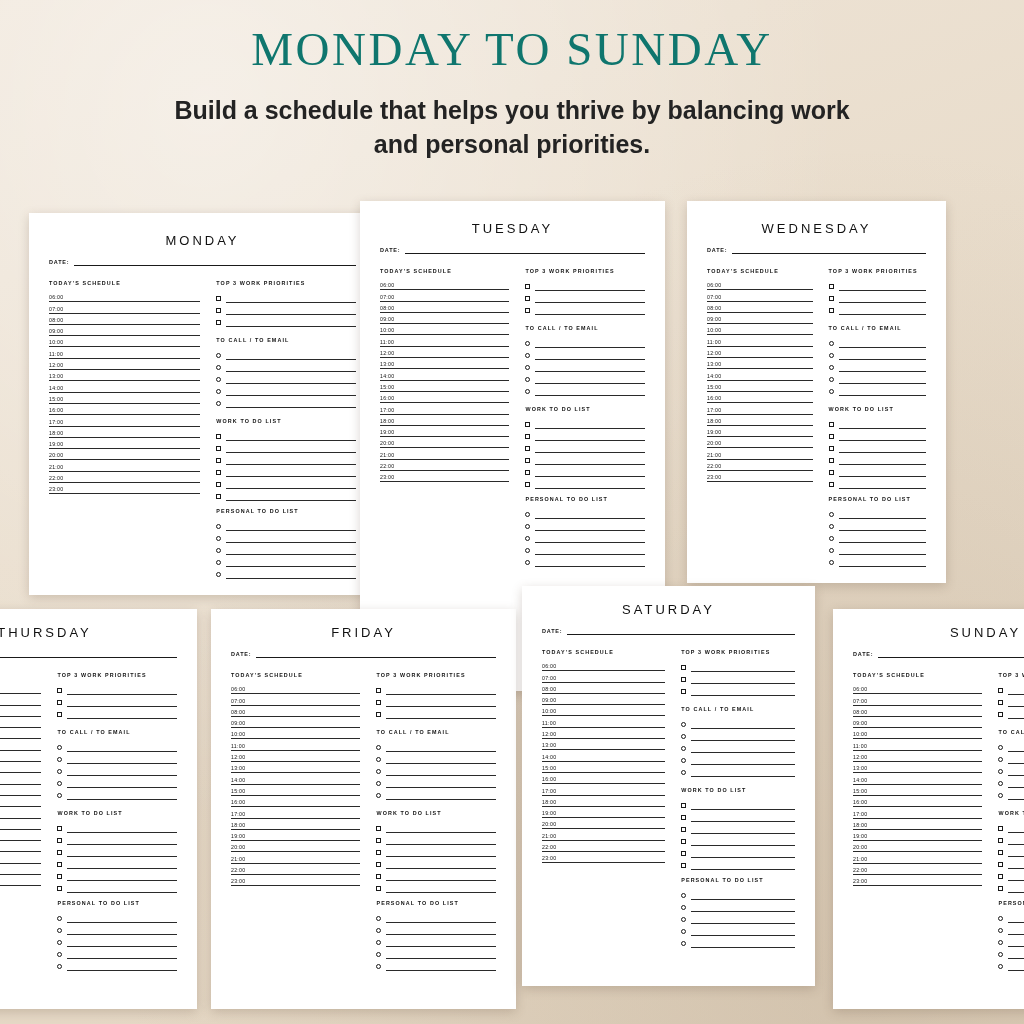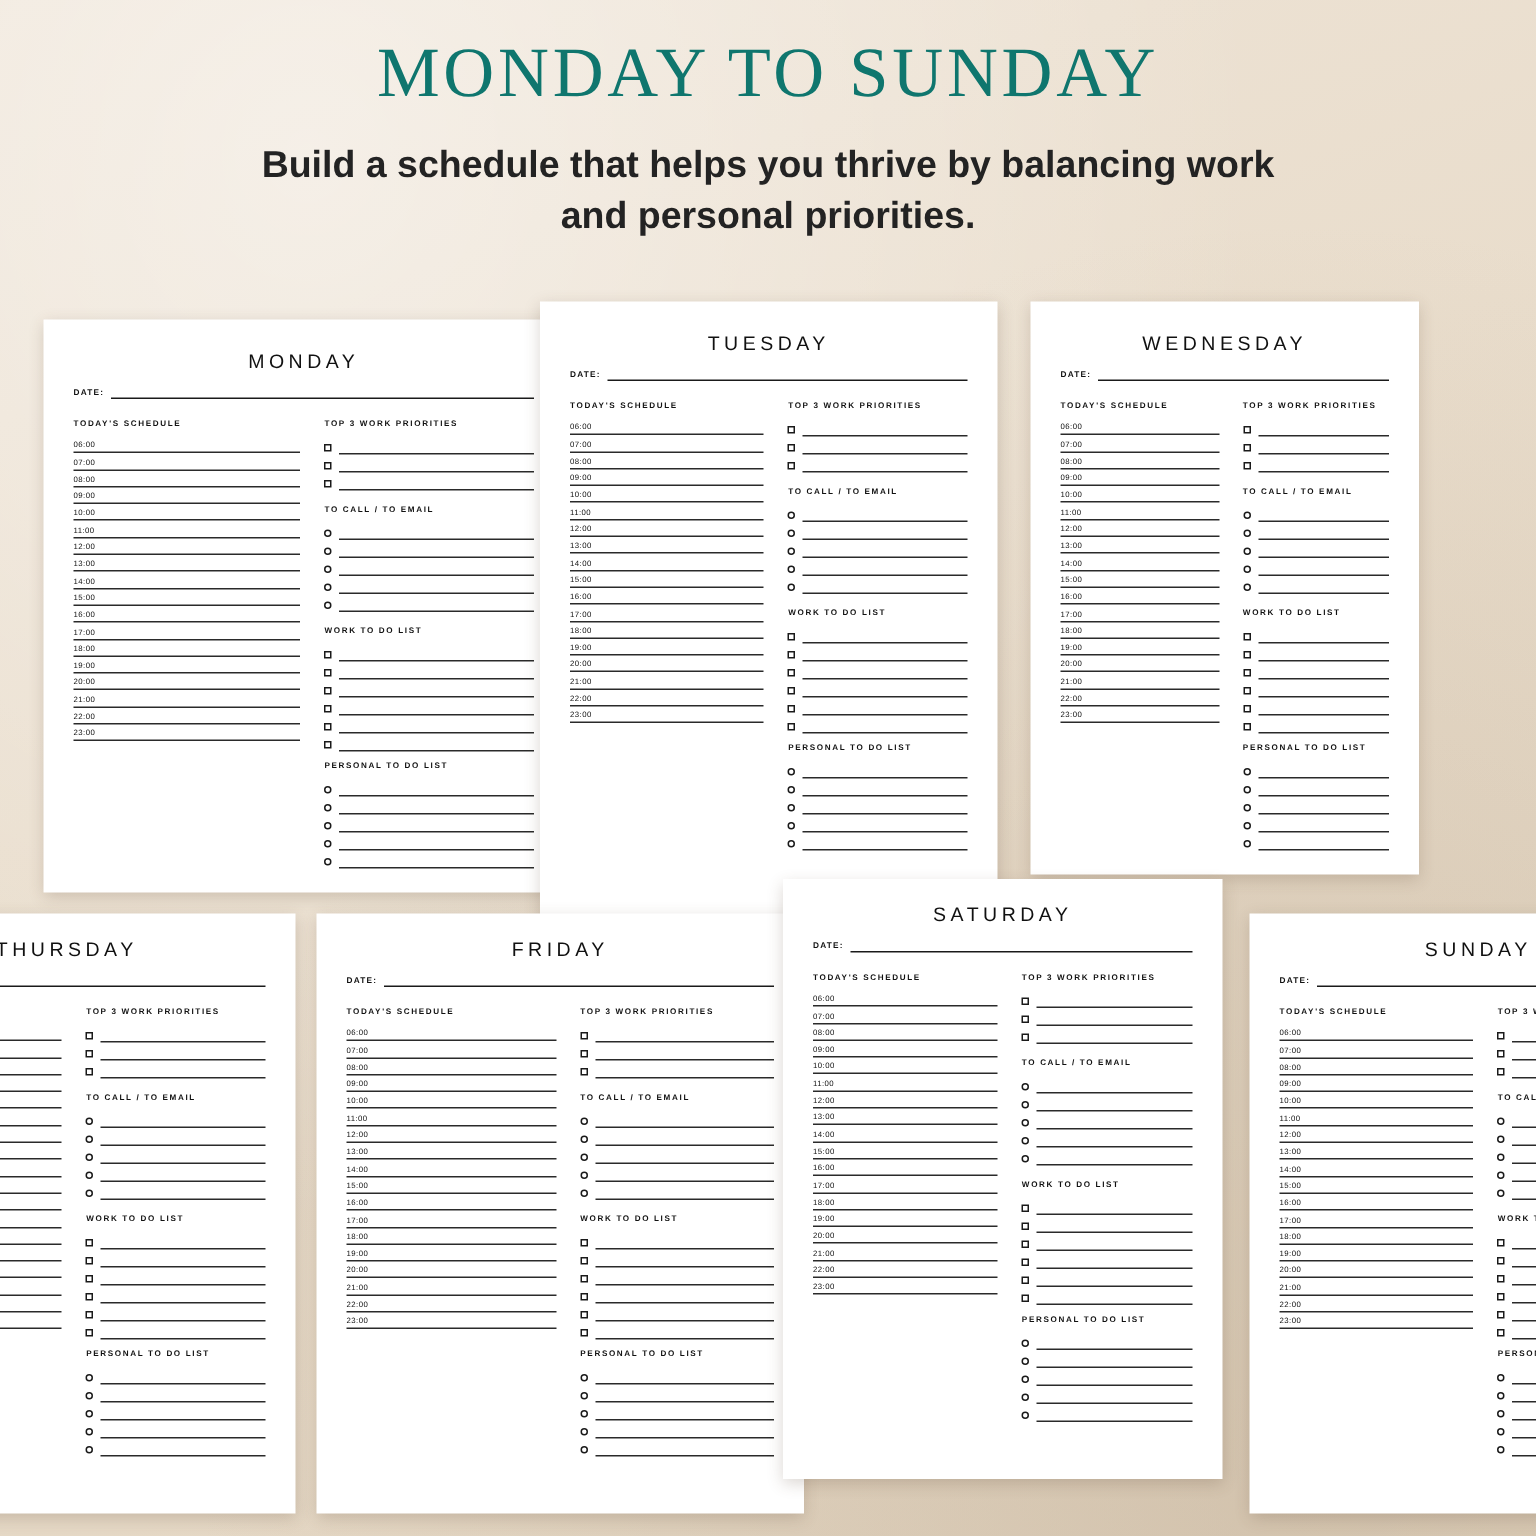--- a/index.html
+++ b/index.html
@@ -148,21 +148,21 @@
   .gap { height: 10px; }
   .gap-sm { height: 7px; }
 
   
   #sheet-monday   { left: 29px;  top: 201px; width: 347px; height: 382px; margin-top: 12px; }
   #sheet-tuesday  { left: 360px; top: 201px; width: 305px; height: 490px; }
   #sheet-wednesday{ left: 687px; top: 201px; width: 259px; height: 382px; }
 
   
   #sheet-thursday { left: -108px; top: 609px; width: 305px; height: 400px; }
-  #sheet-friday   { left: 211px;  top: 609px; width: 305px; height: 400px; padding-left: 20px; }
+  #sheet-friday   { left: 211px;  top: 609px; width: 305px; height: 400px; }
   #sheet-saturday { left: 522px;  top: 586px; width: 293px; height: 400px; }
   #sheet-sunday   { left: 833px;  top: 609px; width: 305px; height: 400px; }
 
   .sheet.bottom .sheet-inner { padding-top: 12px; }
 </style>
 </head>
 <body>
 
 <div class="bg-texture"></div>
 

